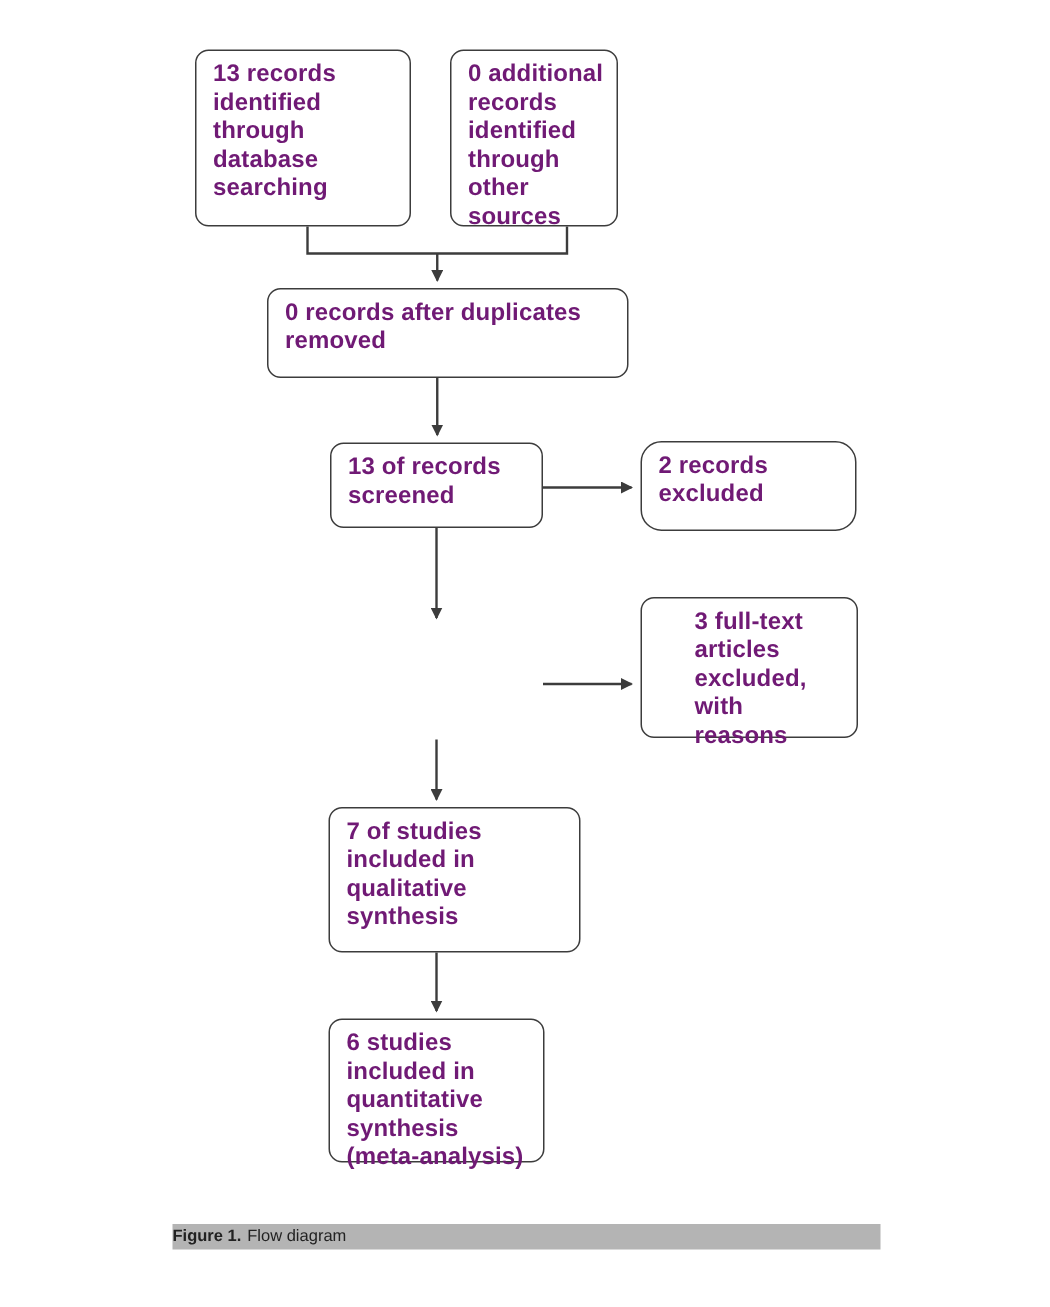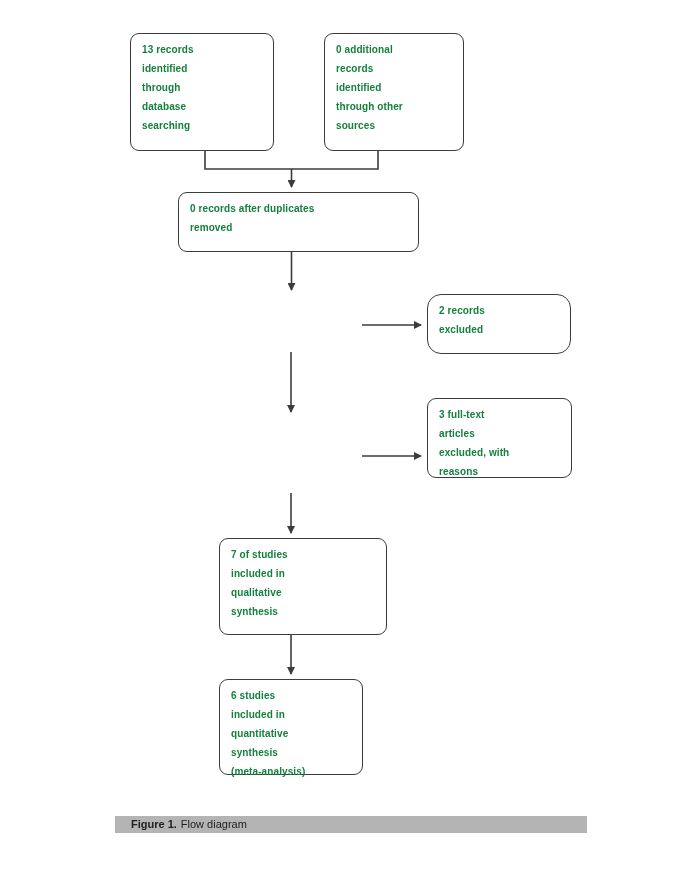--- a/index.html
+++ b/index.html
@@ -27,38 +27,38 @@
   }
   .box {
     position: absolute;
     box-sizing: border-box;
     background: #ffffff;
     border: 1.6px solid #3c3c3c;
     border-radius: 9px;
   }
   .box-text {
     padding: 6px 6px 4px 11px;
-    font-size: 10px;
+    font-size: 16px;
     font-weight: 600;
     line-height: 19px;
-    color: #15803d;
+    color: #701a75;
     white-space: pre-line;
     letter-spacing: 0.1px;
   }
   .caption-bar {
     position: absolute;
     left: 115px;
     top: 816px;
     width: 472px;
     height: 17px;
     background: #b4b4b4;
     font-size: 11px;
     line-height: 17px;
     color: #222222;
-    padding-left: 16px;
+    padding-left: 0;
     box-sizing: border-box;
     white-space: nowrap;
   }
   .caption-label { font-weight: 700; }
   .caption-text { margin-left: 4px; }
 </style>
 </head>
 <body>
 
 <div class="canvas">
@@ -88,41 +88,45 @@
   </svg>
 
   <div class="box" style="left:130px; top:33px; width:144px; height:118px;">
     <div class="box-text">13 records
 identified
 through
 database
 searching</div>
   </div>
 
-  <div class="box" style="left:324px; top:33px; width:140px; height:118px;">
+  <div class="box" style="left:300px; top:33px; width:112px; height:118px;">
     <div class="box-text">0 additional
 records
 identified
 through other
 sources</div>
   </div>
 
   <div class="box" style="left:178px; top:192px; width:241px; height:60px;">
     <div class="box-text">0 records after duplicates
 removed</div>
   </div>
 
+  <div class="box" style="left:220px; top:295px; width:142px; height:57px;">
+    <div class="box-text">13 of records
+screened</div>
+  </div>
 
   <div class="box" style="left:427px; top:294px; width:144px; height:60px;border-radius:14px;">
     <div class="box-text">2 records
 excluded</div>
   </div>
 
 
-  <div class="box" style="left:427px; top:398px; width:145px; height:80px;">
+  <div class="box" style="left:427px; top:398px; width:145px; height:94px;padding-left:24px;">
     <div class="box-text">3 full-text
 articles
 excluded, with
 reasons</div>
   </div>
 
   <div class="box" style="left:219px; top:538px; width:168px; height:97px;">
     <div class="box-text">7 of studies
 included in
 qualitative

